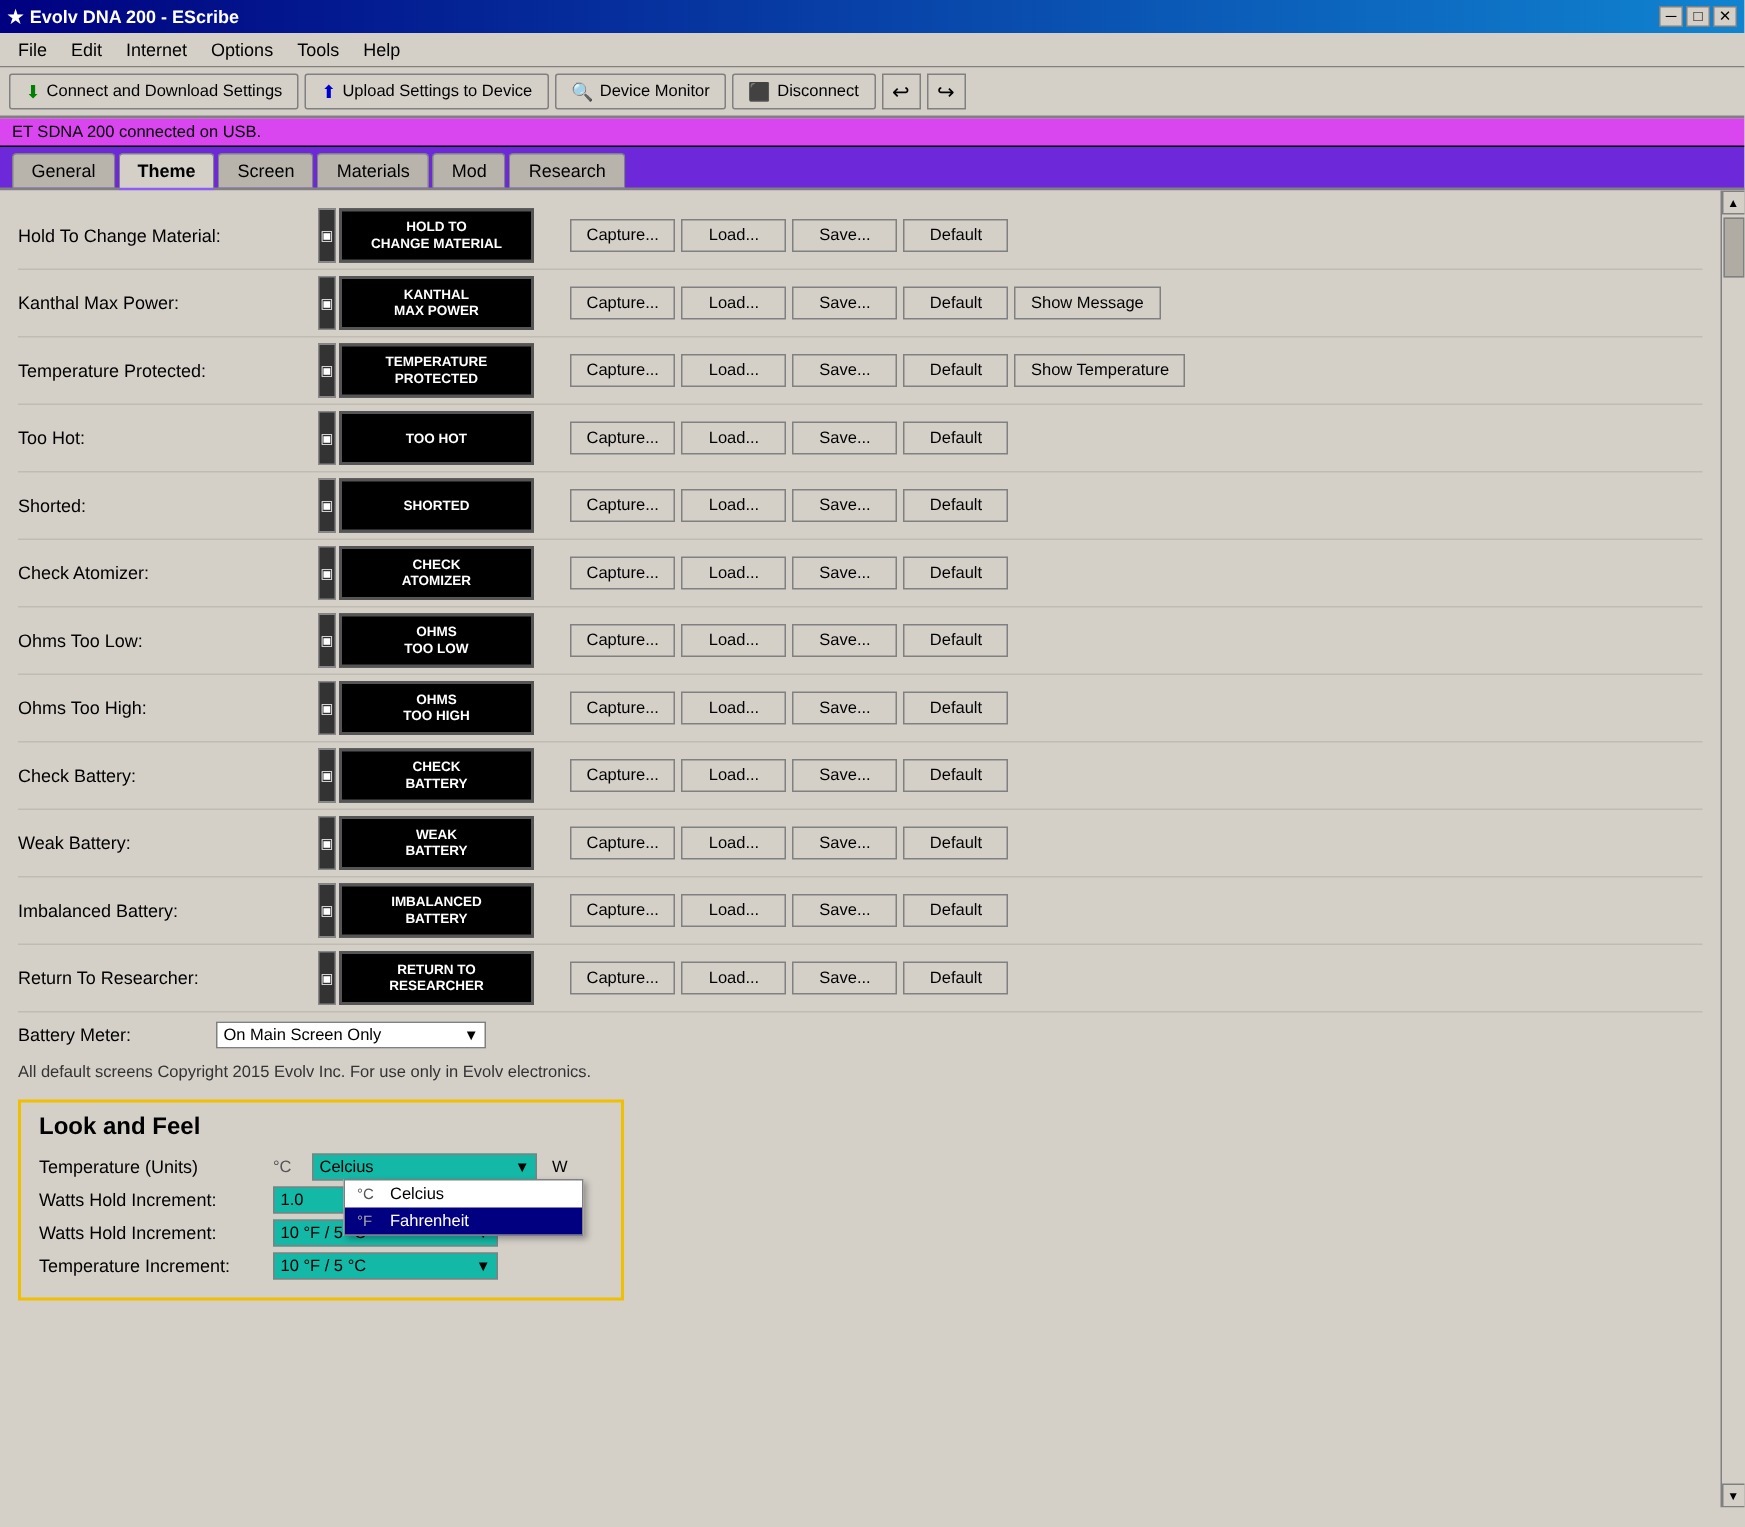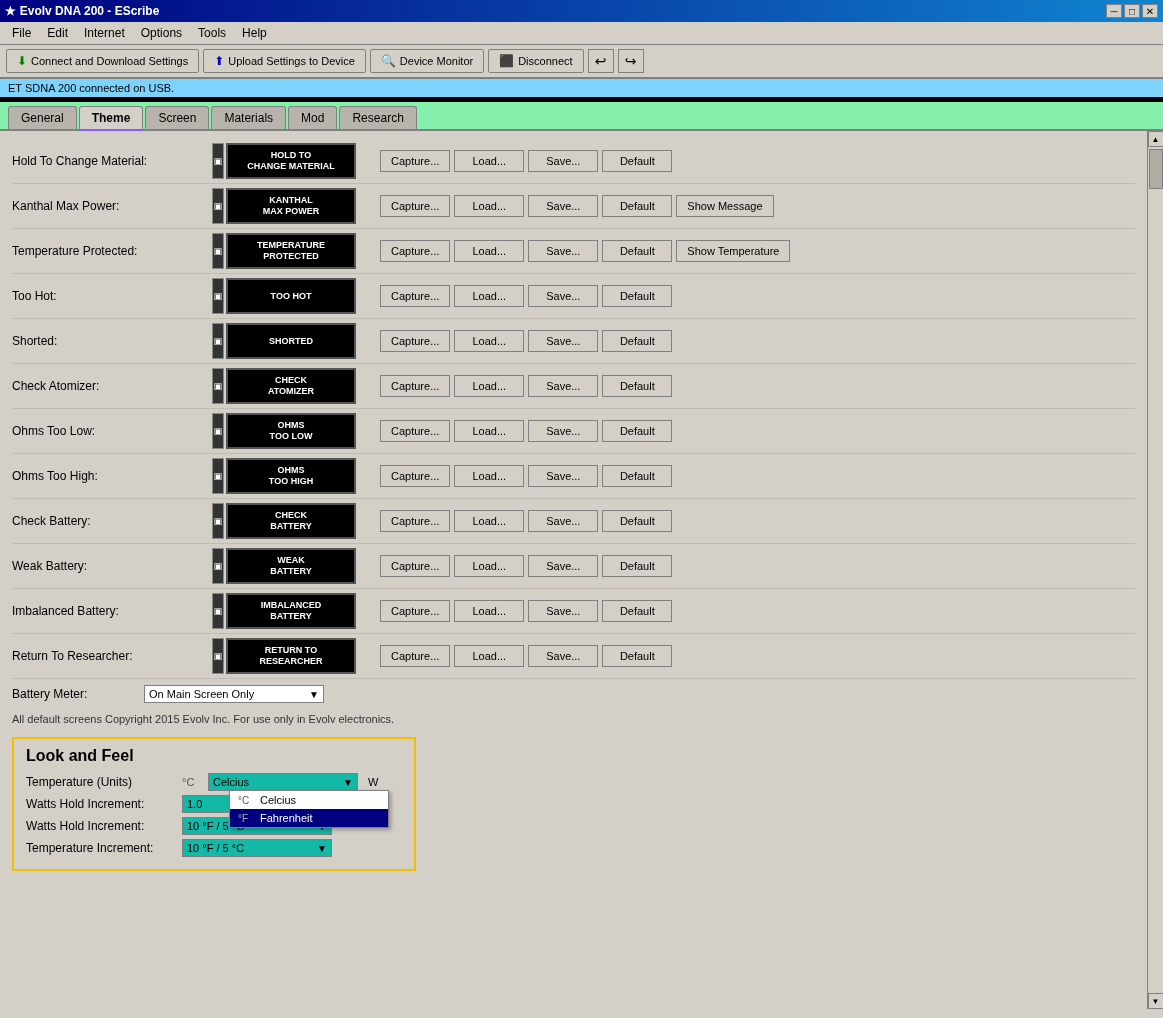--- a/index.html
+++ b/index.html
@@ -64,28 +64,28 @@
     .undo-btn {
       background: #d4d0c8;
       border: 1px solid #808080;
       width: 26px; height: 24px;
       cursor: pointer;
       font-size: 14px;
       display: flex; align-items: center; justify-content: center;
     }
 
     .status-bar {
-      background: #7dd3fc;
+      background: #d946ef;
       padding: 3px 8px;
       font-size: 11px;
-      border-bottom: 5px solid #000000;
+      border-bottom: 1px solid #000000;
     }
 
     .tab-bar {
-      background: #86efac;
+      background: #6d28d9;
       display: flex;
       gap: 0;
       padding: 4px 8px 0;
       border-bottom: 2px solid #808080;
     }
     .tab {
       padding: 4px 12px;
       border: 1px solid #808080;
       background: #b8b4ac;
       cursor: pointer;

